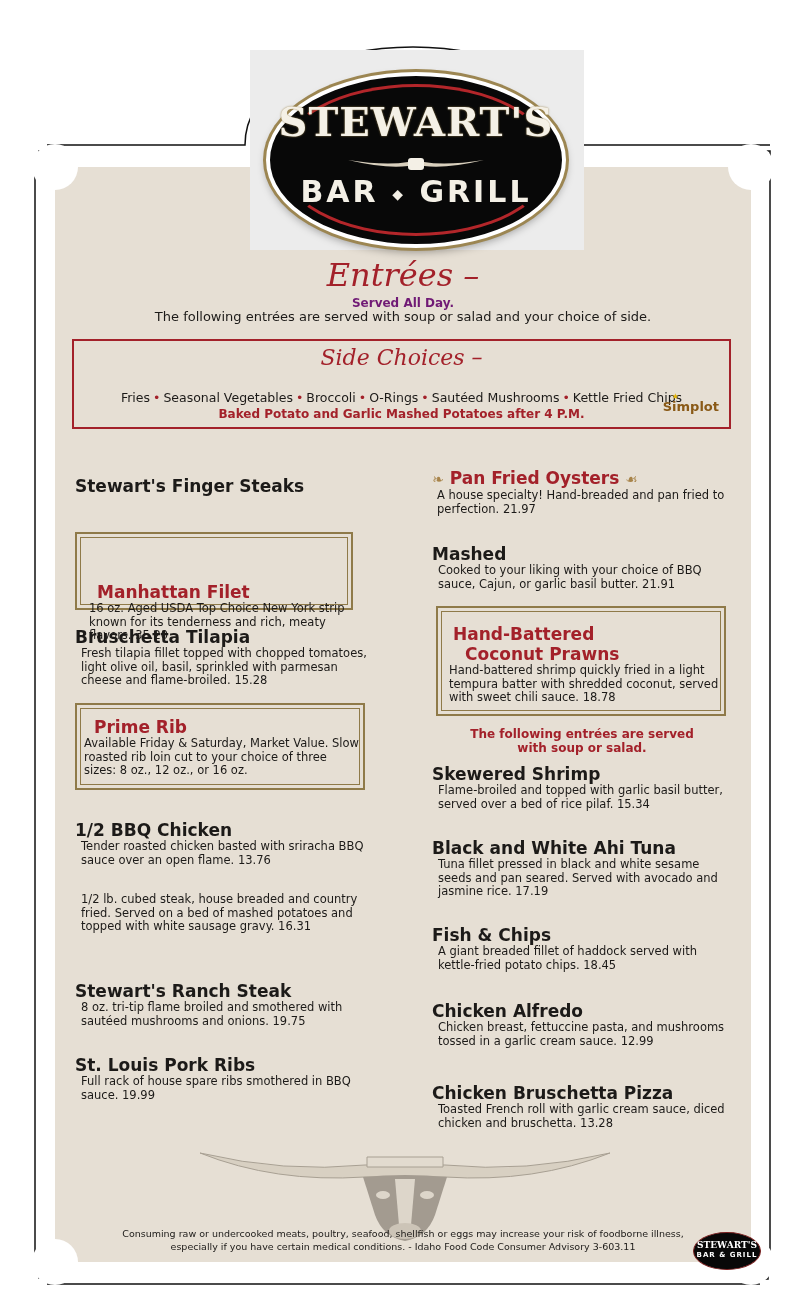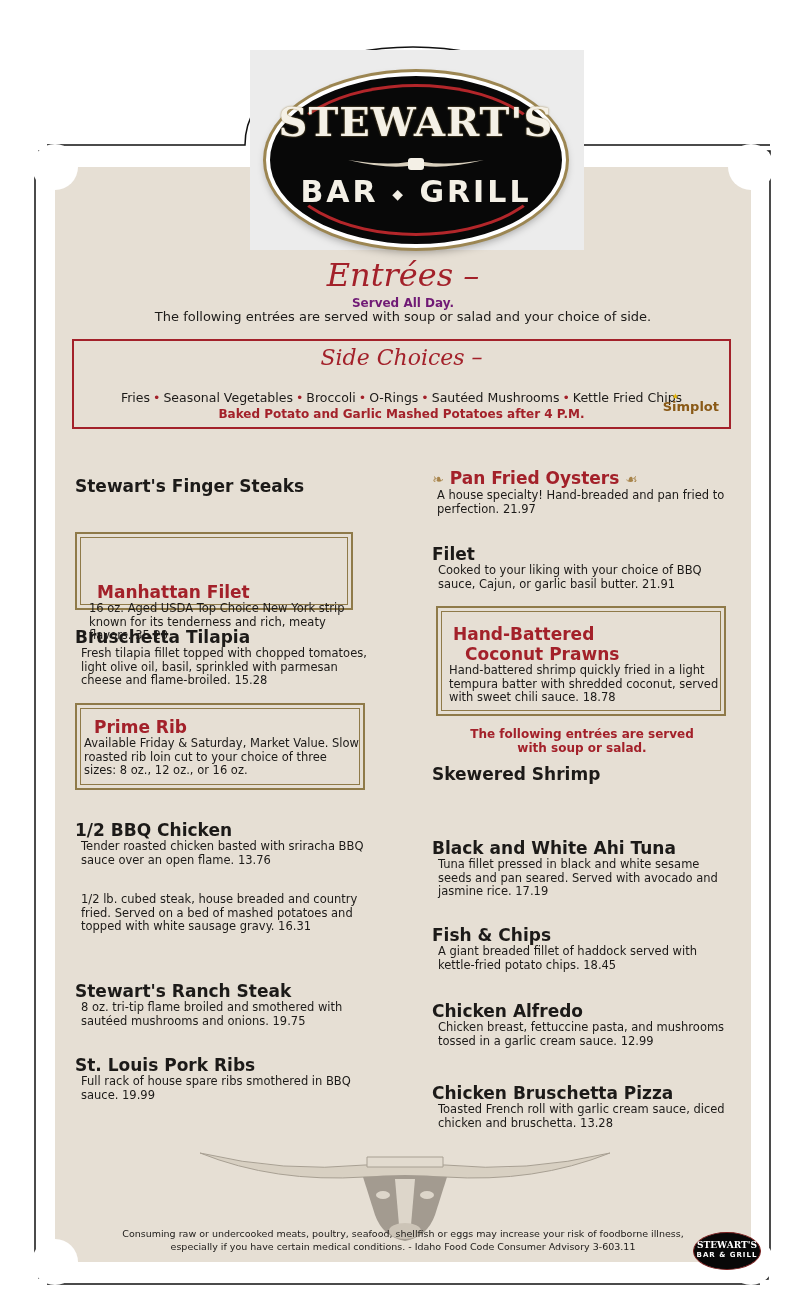--- a/index.html
+++ b/index.html
@@ -149,38 +149,39 @@
 <div class="item red" style="left:432px; top:468px; width:300px;">
   <div class="title">
     <span class="flourish">❧</span>
     <span>Pan Fried Oysters</span>
     <span class="flourish">☙</span>
   </div>
   <div class="desc" style="padding-left:5px;">A house specialty! Hand-breaded and pan fried to perfection.  21.97</div>
 </div>
 
 <div class="item" style="left:432px; top:544px; width:290px;">
-  <div class="title">Filet</div>
+  <div class="title">Mashed</div>
   <div class="desc">Cooked to your liking with your choice of BBQ sauce, Cajun, or garlic basil butter.  21.91</div>
 </div>
 
 <div class="boxed" style="left:436px; top:606px; width:290px; height:110px;"></div>
 <div class="item red" style="left:445px; top:624px; width:276px;">
   <div class="title" style="padding-left:8px;">Hand-Battered</div>
   <div class="title" style="padding-left:20px;">Coconut Prawns</div>
   <div class="desc" style="padding-left:4px;">Hand-battered shrimp quickly fried in a light tempura batter with shredded coconut, served with sweet chili sauce.  18.78</div>
 </div>
 
 <div class="red-note" style="left:432px; top:727px; width:300px;">
   <div>The following entrées are served</div>
   <div>with soup or salad.</div>
 </div>
 
 <div class="item" style="left:432px; top:764px; width:300px;">
   <div class="title">Skewered Shrimp</div>
+  <div class="desc">Flame-broiled and topped with garlic basil butter, served over a bed of rice pilaf.  15.34</div>
 </div>
 
 <div class="item" style="left:432px; top:838px; width:300px;">
   <div class="title">Black and White Ahi Tuna</div>
   <div class="desc">Tuna fillet pressed in black and white sesame seeds and pan seared. Served with avocado and jasmine rice.  17.19</div>
 </div>
 
 <div class="item" style="left:432px; top:925px; width:290px;">
   <div class="title">Fish &amp; Chips</div>
   <div class="desc">A giant breaded fillet of haddock served with kettle-fried potato chips.  18.45</div>

